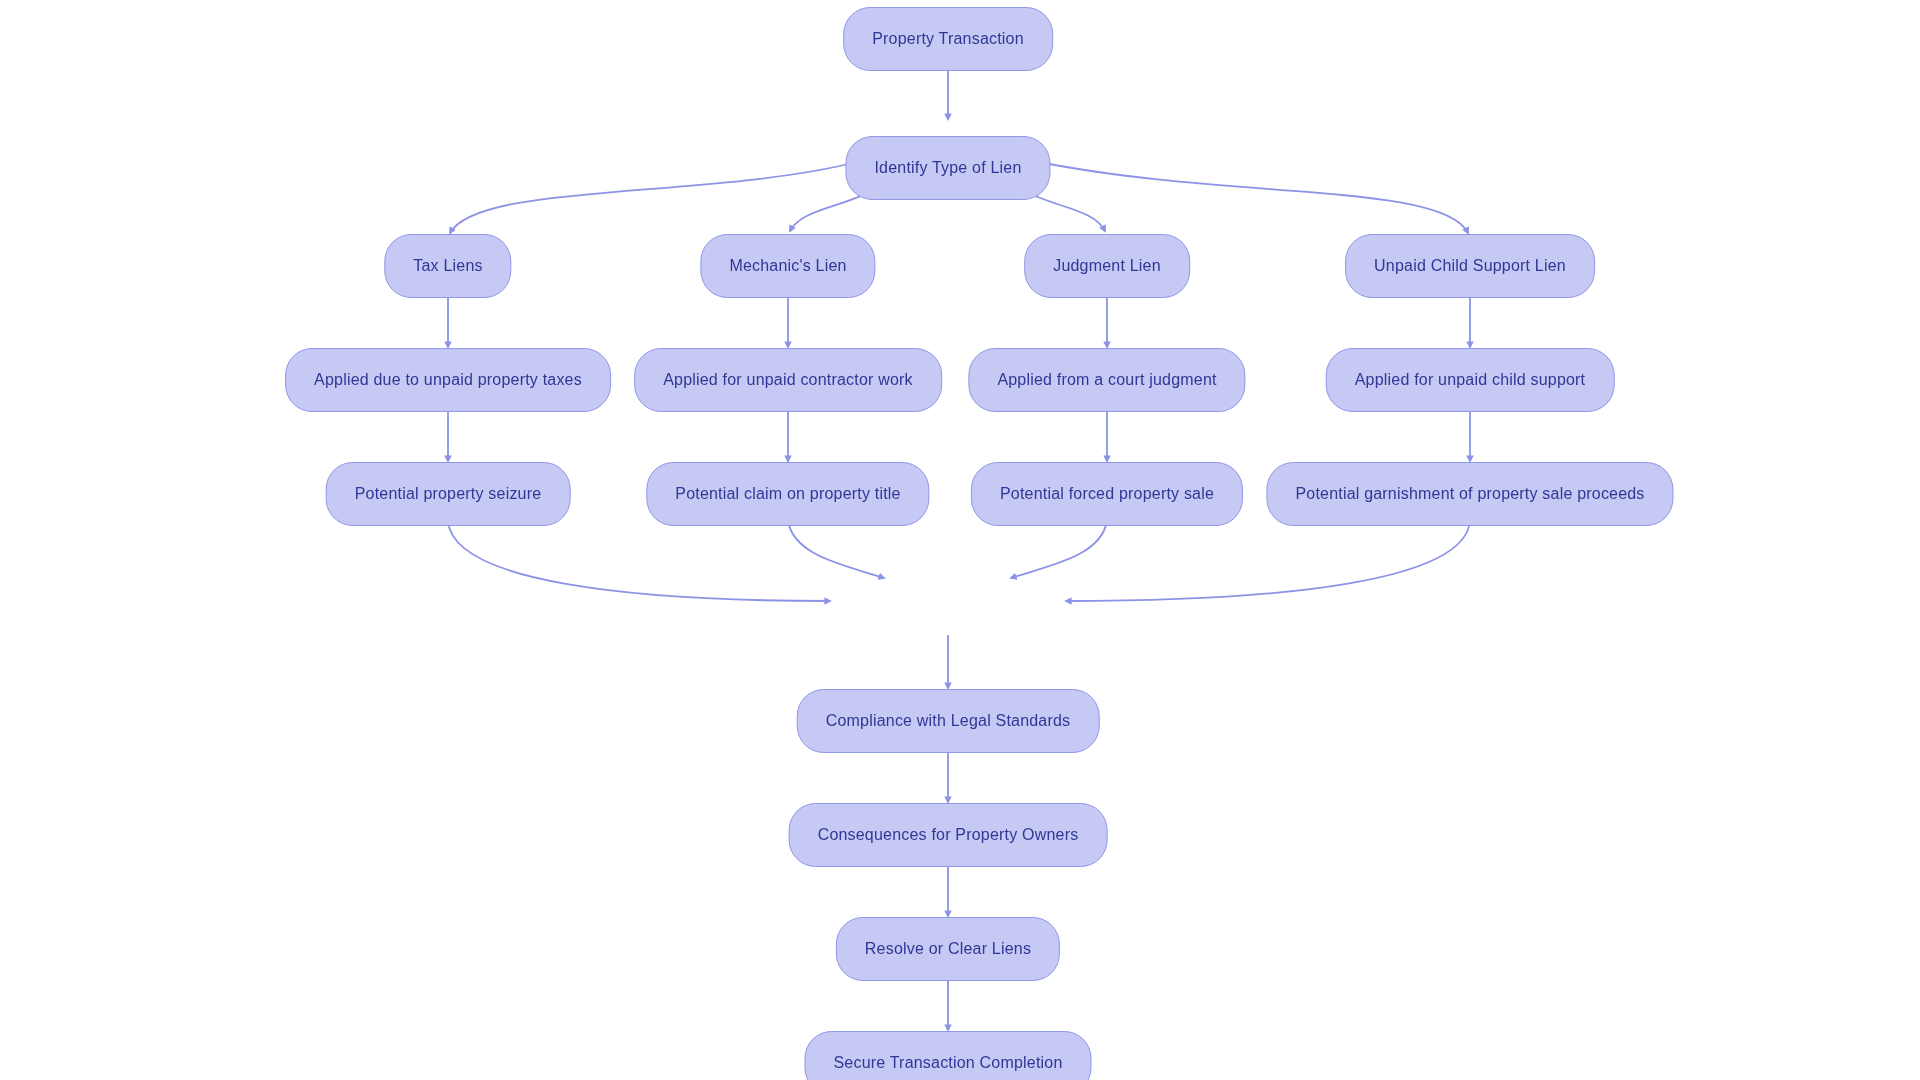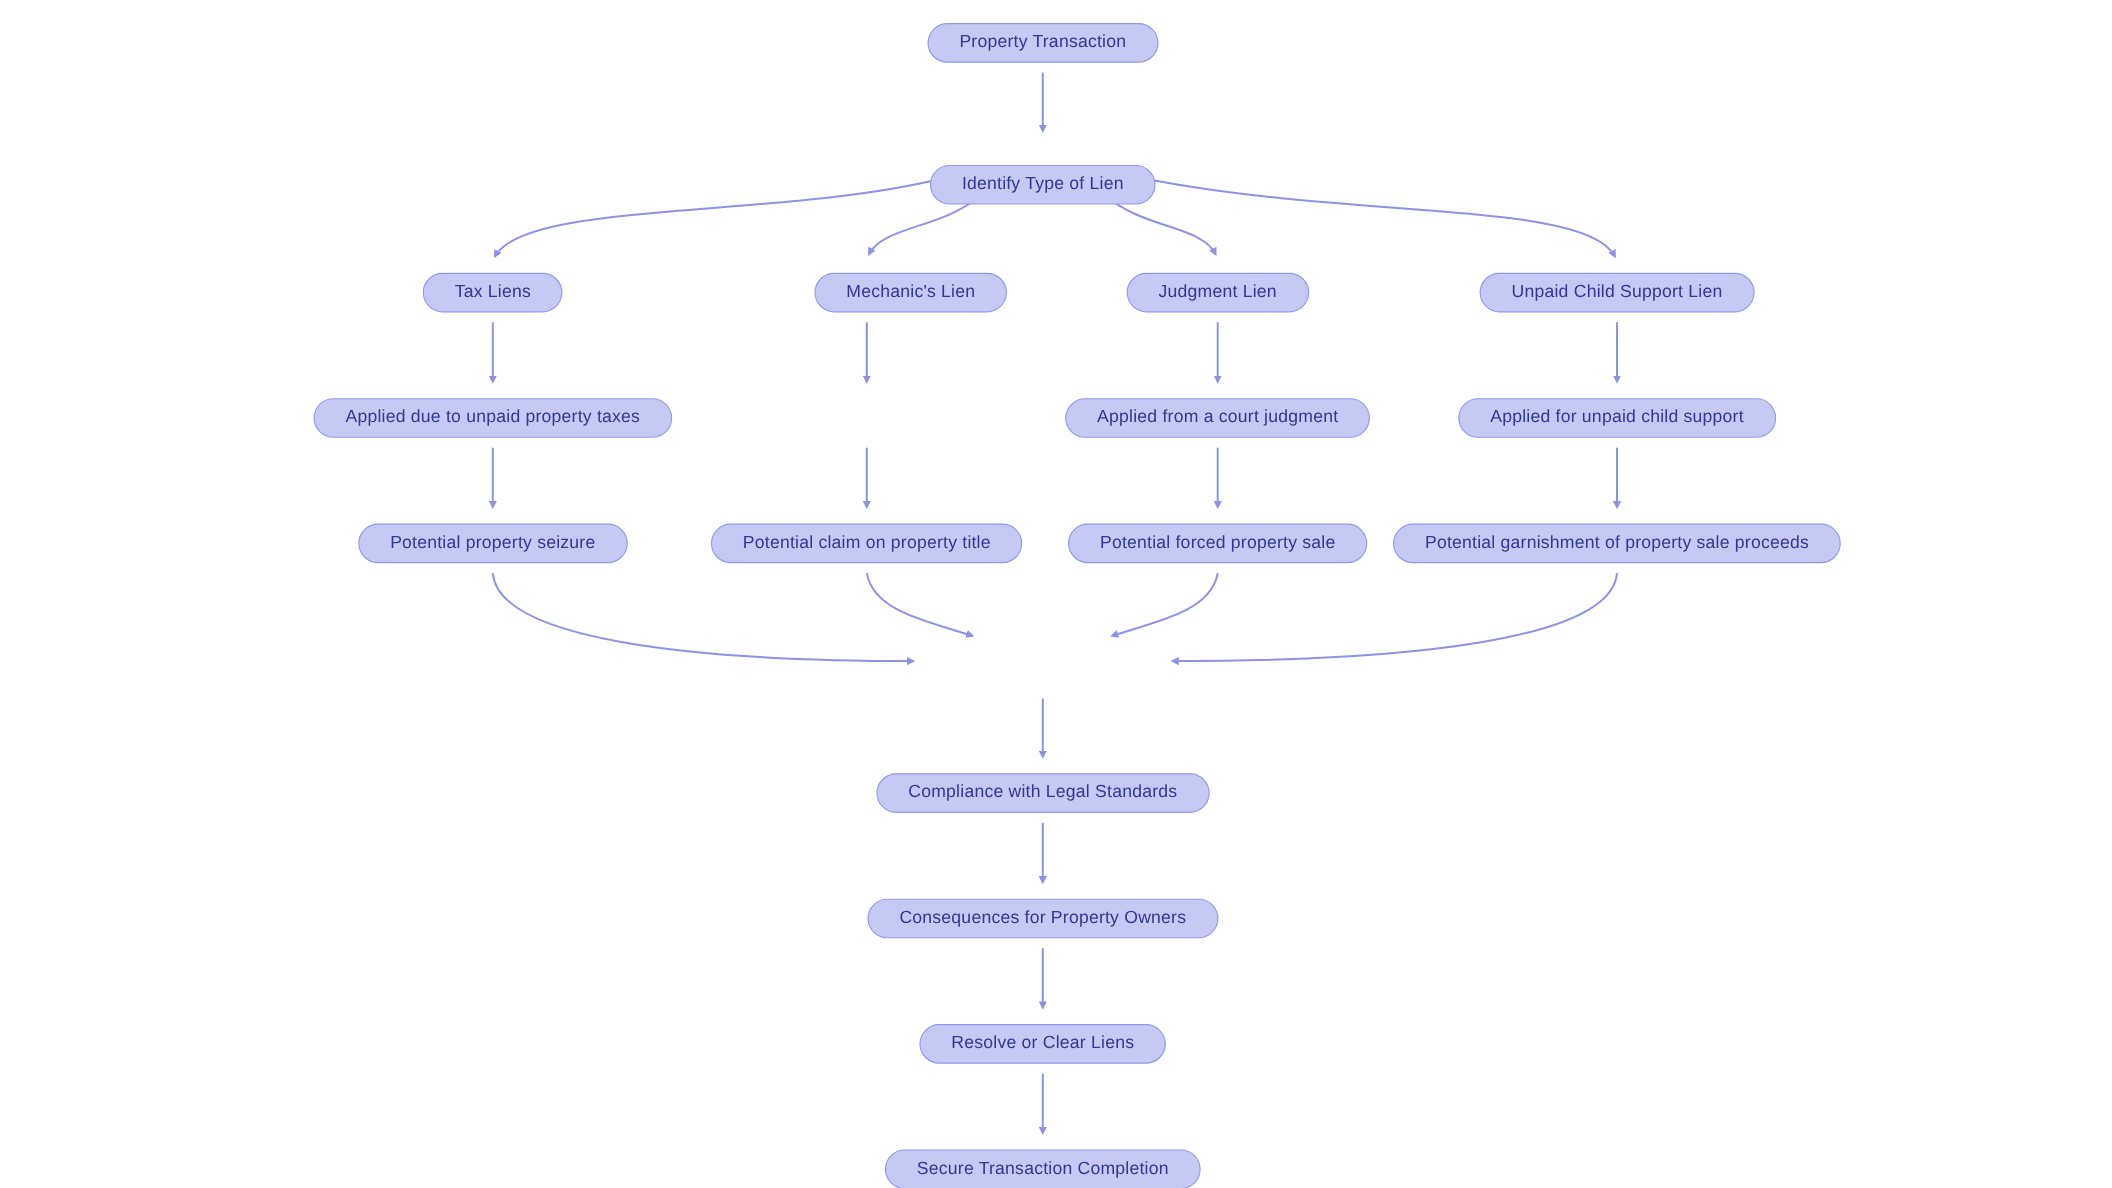--- a/index.html
+++ b/index.html
@@ -23,21 +23,21 @@
     height: 1080px;
   }
   svg.edges path.edge {
     fill: none;
     stroke: #8c93e6;
     stroke-width: 1.8;
   }
   .node {
     position: absolute;
     transform: translate(-50%, -50%);
-    height: 36px;
+    height: 64px;
     display: flex;
     align-items: center;
     justify-content: center;
     padding: 0 28px;
     white-space: nowrap;
     background: #c6c9f4;
     border: 1.5px solid #9097e8;
     border-radius: 27px;
     color: #303795;
     font-size: 16px;
@@ -81,25 +81,26 @@
     <path class="edge" d="M788,521 C794,556 844,565 884,578" marker-end="url(#arrow)"></path>
     <path class="edge" d="M1107,521 C1101,556 1051,565 1011,578" marker-end="url(#arrow)"></path>
     <path class="edge" d="M1470,521 C1465,582 1280,601 1066,601" marker-end="url(#arrow)"></path>
   </svg>
 
   <div class="node" style="left:948px; top:39px;">Property Transaction</div>
 
   <div class="node" style="left:948px; top:168px;">Identify Type of Lien</div>
 
   <div class="node" style="left:448px; top:266px;">Tax Liens</div>
-  <div class="node" style="left:828px; top:266px;">Mechanic's Lien</div>
+  <div class="node" style="left:788px; top:266px;">Mechanic's Lien</div>
   <div class="node" style="left:1107px; top:266px;">Judgment Lien</div>
   <div class="node" style="left:448px; top:380px;">Applied due to unpaid property taxes</div>
 
   <div class="node" style="left:1470px; top:266px;">Unpaid Child Support Lien</div>
+  <div class="node" style="left:788px; top:380px;">Applied for unpaid contractor work</div>
   <div class="node" style="left:1107px; top:380px;">Applied from a court judgment</div>
   <div class="node" style="left:1470px; top:380px;">Applied for unpaid child support</div>
 
   <div class="node" style="left:448px; top:494px;">Potential property seizure</div>
   <div class="node" style="left:788px; top:494px;">Potential claim on property title</div>
   <div class="node" style="left:1470px; top:494px;">Potential garnishment of property sale proceeds</div>
   <div class="node" style="left:1107px; top:494px;">Potential forced property sale</div>
 
   <div class="node" style="left:948px; top:721px;">Compliance with Legal Standards</div>
   <div class="node" style="left:948px; top:835px;">Consequences for Property Owners</div>

